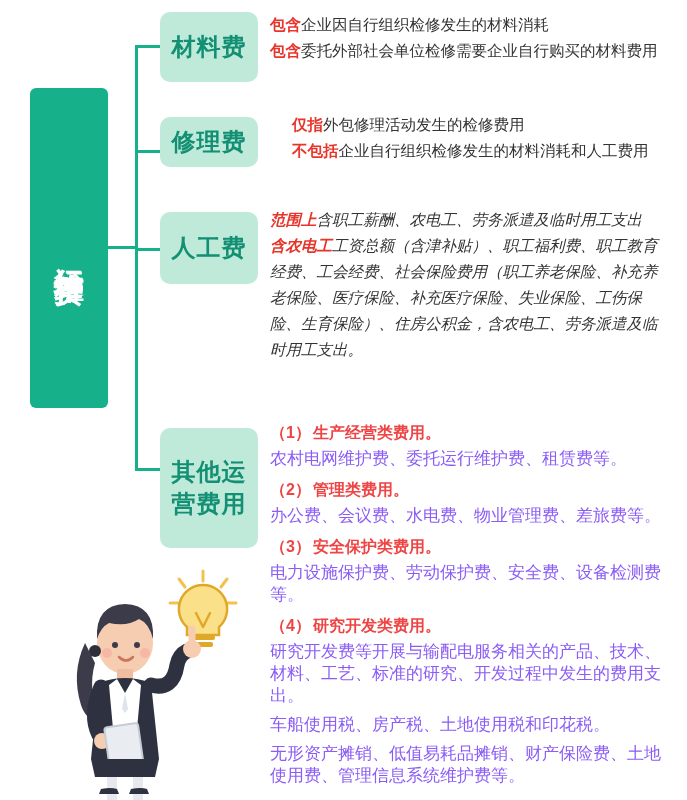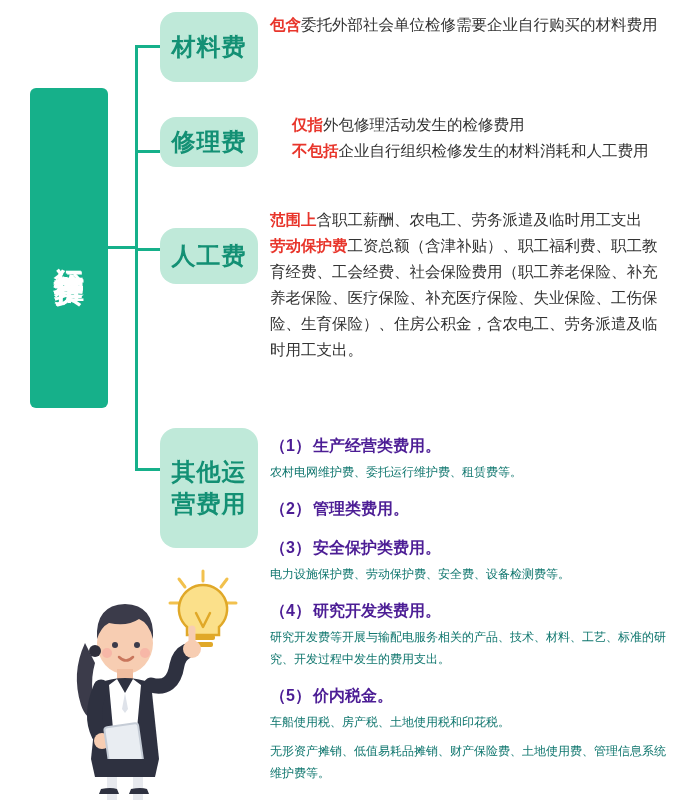--- a/index.html
+++ b/index.html
@@ -60,21 +60,21 @@
     height: 3px;
     background: #16b08a;
   }
 
   
   .branch-label {
     position: absolute;
     left: 160px;
     width: 98px;
     background: #bfe9d9;
-    border-radius: 16px;
+    border-radius: 10px;
     color: #139074;
     font-size: 24px;
     font-weight: bold;
     letter-spacing: 1px;
     display: flex;
     align-items: center;
     justify-content: center;
     text-align: center;
     line-height: 32px;
     box-sizing: border-box;
@@ -90,27 +90,27 @@
     color: #333333;
   }
   .content p { margin: 0; }
   .hl { color: #e8352b; font-weight: bold; }
 
   
   #content-other { font-size: 15px; }
   #content-other .oi-head {
     font-weight: bold;
     font-size: 16px;
-    color: #4c1d95;
-    margin: 13px 0 2px 0;
+    color: #ef4444;
+    margin: 0 0 2px 0;
   }
   #content-other .oi-num { margin-right: 2px; }
   #content-other .oi-body {
-    font-size: 12px;
-    color: #0f766e;
+    font-size: 17px;
+    color: #8b5cf6;
     line-height: 22px;
     margin: 0 0 7px 0;
   }
 
   
   #illustration {
     position: absolute;
     left: 55px;
     top: 565px;
     width: 200px;
@@ -124,49 +124,50 @@
 <div class="conn-stub" style="top:246px;"></div>
 <div class="conn-branch" style="top:45px;"></div>
 <div class="conn-branch" style="top:150px;"></div>
 <div class="conn-branch" style="top:248px;"></div>
 <div class="conn-branch" style="top:468px;"></div>
 
 <div id="root-node">运行维护费</div>
 
 <div class="branch-label" style="top:12px;height:70px;">材料费</div>
 <div class="content" style="top:12px;">
+  <p><span class="hl">包含</span><span>企业因自行组织检修发生的材料消耗</span></p>
   <p><span class="hl">包含</span><span>委托外部社会单位检修需要企业自行购买的材料费用</span></p>
 </div>
 
 <div class="branch-label" style="top:117px;height:50px;">修理费</div>
 <div class="content" style="top:112px;margin-left:22px;">
   <p><span class="hl">仅指</span><span>外包修理活动发生的检修费用</span></p>
   <p><span class="hl">不包括</span><span>企业自行组织检修发生的材料消耗和人工费用</span></p>
 </div>
 
-<div class="branch-label" style="top:228px;height:56px;">人工费</div>
-<div class="content" style="top:207px;">
+<div class="branch-label" style="top:212px;height:72px;">人工费</div>
+<div class="content" style="top:207px;font-style:italic;">
   <p><span class="hl">范围上</span><span>含职工薪酬、农电工、劳务派遣及临时用工支出</span></p>
-  <p><span class="hl">劳动保护费</span><span>工资总额（含津补贴）、职工福利费、职工教育经费、工会经费、社会保险费用（职工养老保险、补充养老保险、医疗保险、补充医疗保险、失业保险、工伤保险、生育保险）、住房公积金，含农电工、劳务派遣及临时用工支出。</span></p>
+  <p><span class="hl">含农电工</span><span>工资总额（含津补贴）、职工福利费、职工教育经费、工会经费、社会保险费用（职工养老保险、补充养老保险、医疗保险、补充医疗保险、失业保险、工伤保险、生育保险）、住房公积金，含农电工、劳务派遣及临时用工支出。</span></p>
 </div>
 
 <div class="branch-label" style="top:428px;height:120px;">其他运营费用</div>
 <div class="content" id="content-other" style="top:420px;">
   <p class="oi-head"><span class="oi-num">（1）</span><span>生产经营类费用。</span></p>
   <p class="oi-body">农村电网维护费、委托运行维护费、租赁费等。</p>
 
   <p class="oi-head"><span class="oi-num">（2）</span><span>管理类费用。</span></p>
+  <p class="oi-body">办公费、会议费、水电费、物业管理费、差旅费等。</p>
 
   <p class="oi-head"><span class="oi-num">（3）</span><span>安全保护类费用。</span></p>
   <p class="oi-body">电力设施保护费、劳动保护费、安全费、设备检测费等。</p>
 
   <p class="oi-head"><span class="oi-num">（4）</span><span>研究开发类费用。</span></p>
   <p class="oi-body">研究开发费等开展与输配电服务相关的产品、技术、材料、工艺、标准的研究、开发过程中发生的费用支出。</p>
 
-  <p class="oi-head"><span class="oi-num">（5）</span><span>价内税金。</span></p>
   <p class="oi-body">车船使用税、房产税、土地使用税和印花税。</p>
 
   <p class="oi-body">无形资产摊销、低值易耗品摊销、财产保险费、土地使用费、管理信息系统维护费等。</p>
 </div>
 
 <div id="illustration">
   <svg width="200" height="235" viewBox="0 0 200 235" xmlns="http://www.w3.org/2000/svg">
 
     <g>
       <line x1="148" y1="6" x2="148" y2="16" stroke="#f2c14e" stroke-width="3" stroke-linecap="round"></line>

